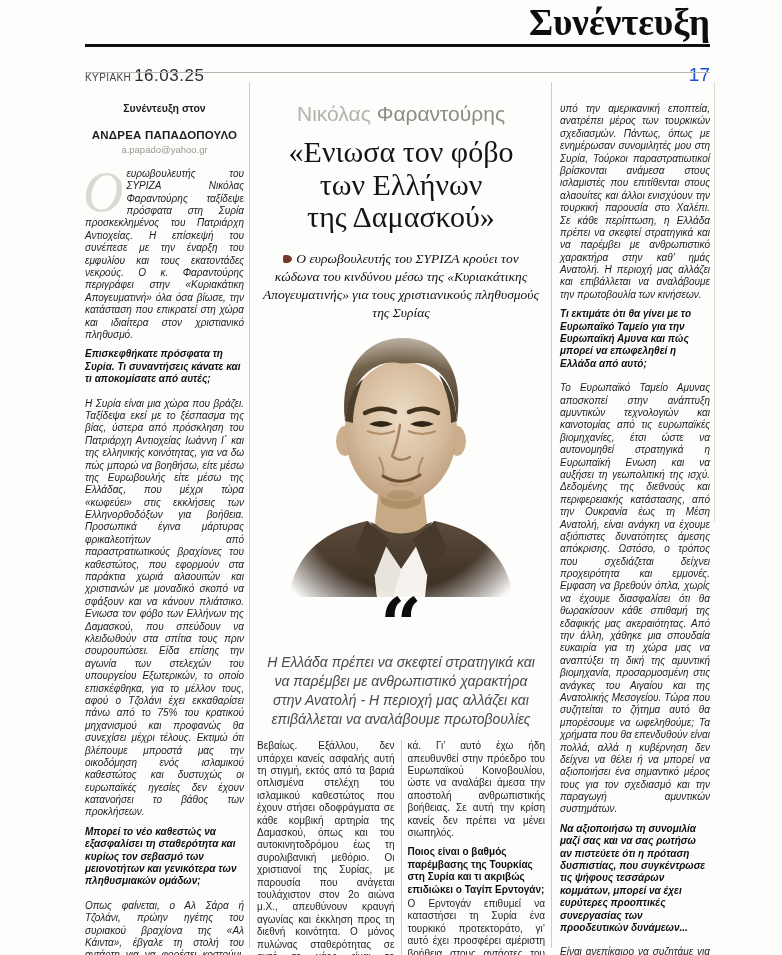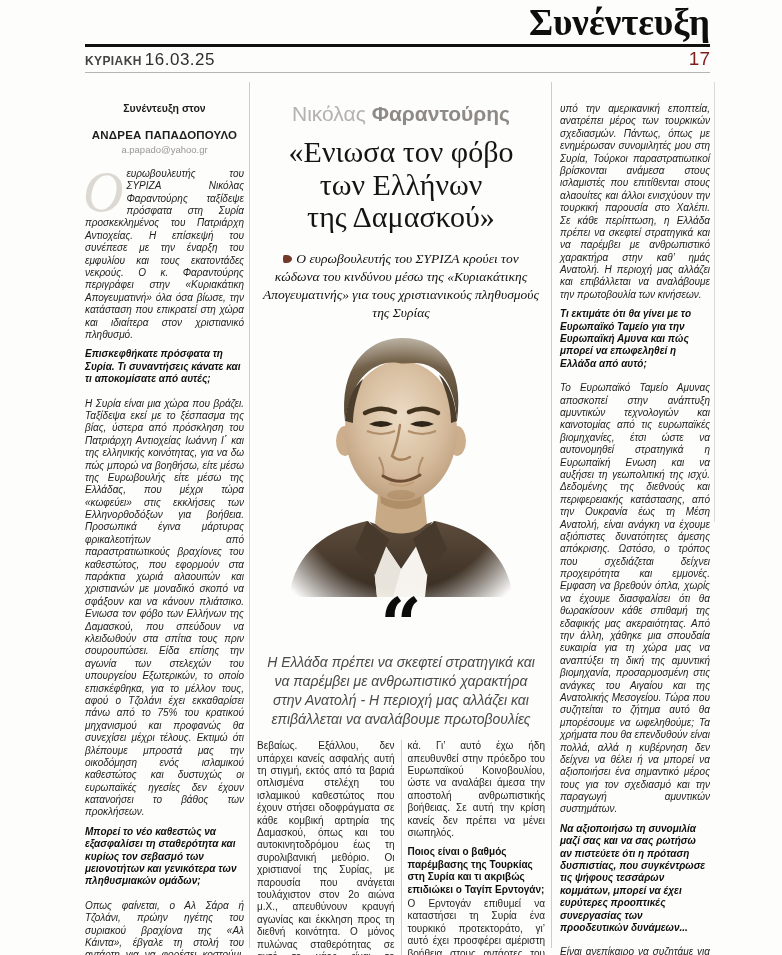--- a/index.html
+++ b/index.html
@@ -21,23 +21,23 @@
   .masthead{
     position:absolute;top:1px;right:72px;
     font-family:"Liberation Serif","DejaVu Serif",serif;
     font-weight:700;font-size:37px;letter-spacing:0;color:#0e0e0e;
   }
   .rule-thick{position:absolute;top:44px;left:85px;width:625px;height:3px;background:var(--rule);}
   .dateline{
     position:absolute;top:48px;left:85px;width:625px;height:22px;
     display:flex;justify-content:space-between;align-items:baseline;
   }
-  .day{font-size:12px;font-weight:700;color:#444;letter-spacing:.4px;margin-right:3px;margin-top:44px;}
+  .day{font-size:10px;font-weight:400;color:#444;letter-spacing:.4px;margin-right:3px;margin-top:44px;}
   .date{font-size:17px;font-weight:300;color:#2e2e2e;letter-spacing:.5px;}
-  .pageno{font-size:19px;font-weight:300;color:#7f1d1d;}
+  .pageno{font-size:19px;font-weight:300;color:#1d4ed8;margin-top:16px;}
   .rule-thin{position:absolute;top:72px;left:85px;width:625px;height:1px;background:#b9b6b1;}
 
   
   .vline{position:absolute;width:1px;background:var(--hairline);}
   .vline.v1{left:249px;top:82px;height:866px;}
   .vline.v2{left:551px;top:82px;height:866px;}
   .vline.v3{left:714px;top:82px;height:440px;background:#dedbd6;}
 
   
   .bodycol{position:absolute;top:78px;font-size:10px;line-height:1.24;text-align:justify;color:#1d1d1d;}
@@ -56,21 +56,21 @@
   .dropcap{
     float:left;font-family:"Liberation Serif","DejaVu Serif",serif;
     font-size:56px;line-height:.82;color:#dcd8d2;font-weight:400;
     margin:2px 3px 0 -2px;
   }
 
   
   .middle{position:absolute;left:257px;top:78px;width:288px;text-align:center;}
   .kicker{margin-top:24px;font-size:21px;}
   .kicker .kl{font-weight:300;color:var(--kicker-light);}
-  .kicker .kb{font-weight:700;color:var(--kicker-bold);}
+  .kicker .kb{font-weight:400;color:var(--kicker-bold);}
   .headline{
     font-family:"Liberation Serif","DejaVu Serif",serif;font-weight:400;
     font-size:30px;line-height:1.09;color:#141414;margin:10px 0 0 0;
   }
   .deck{
     margin:16px 6px 0 6px;
     font-family:"Liberation Serif","DejaVu Serif",serif;font-style:italic;
     font-size:13.5px;line-height:1.32;color:#101010;
   }
   .deck-bullet{

